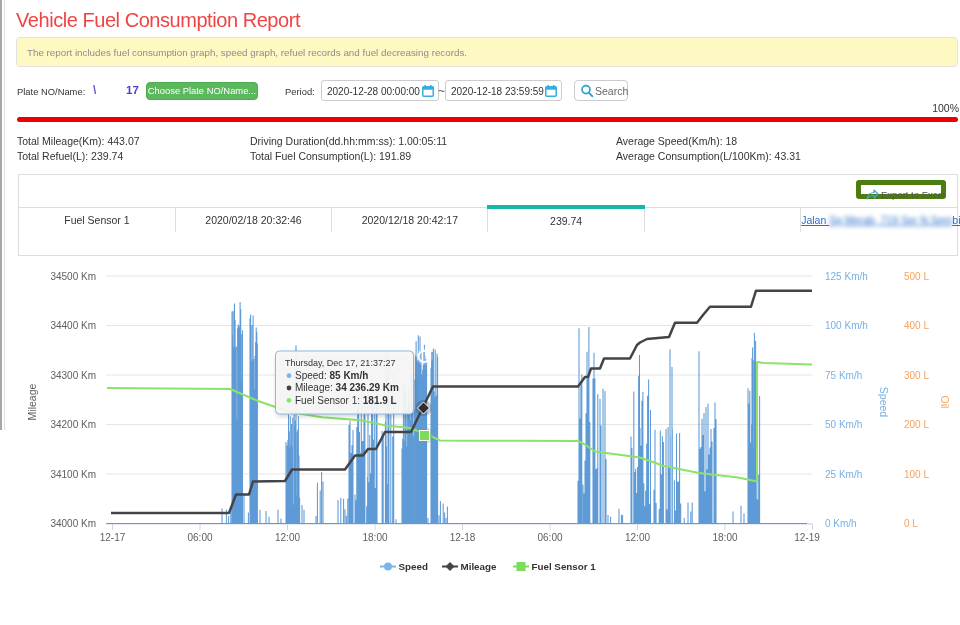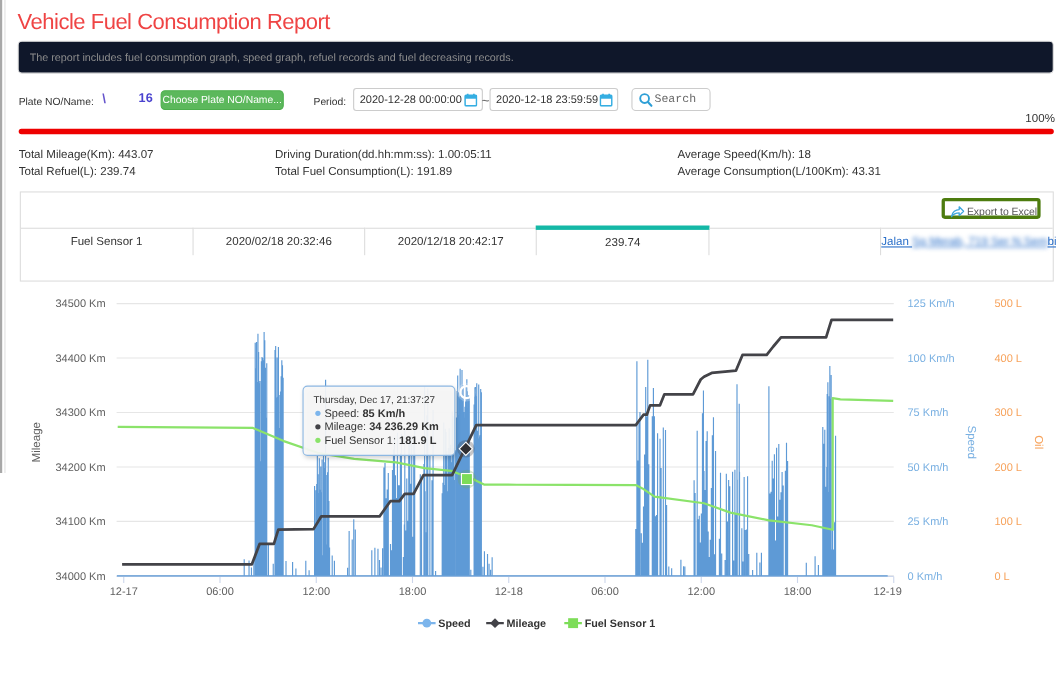--- a/index.html
+++ b/index.html
@@ -2,26 +2,26 @@
 <html><head><meta charset="utf-8">
 <style>
 * { margin:0; padding:0; box-sizing:border-box; }
 body { width:960px; height:625px; background:#fff; font-family:"Liberation Sans", sans-serif; position:relative; overflow:hidden; }
 .abs { position:absolute; }
 </style></head>
 <body>
 <div class="abs" style="left:0;top:0;width:2px;height:430px;background:#a8a8a8"></div>
 <div class="abs" style="left:4px;top:0;width:1px;height:430px;background:#e2e2e2"></div>
 <div class="abs" style="left:16px;top:9px;font-size:20px;letter-spacing:-0.45px;color:#ef4444">Vehicle Fuel Consumption Report</div>
-<div class="abs" style="left:16px;top:37px;width:942px;height:30px;background:#0f172a;border:1px solid #e2e2e2;border-radius:4px;">
+<div class="abs" style="left:16px;top:37px;width:942px;height:30px;background:#fef9c3;border:1px solid #e2e2e2;border-radius:4px;">
   <div style="margin:9px 0 0 10px;font-size:9.8px;color:#8c8c8c">The report includes fuel consumption graph, speed graph, refuel records and fuel decreasing records.</div>
 </div>
 <div class="abs" style="left:17px;top:86px;font-size:9.4px;color:#333">Plate NO/Name:</div>
 <div class="abs" style="left:93px;top:83px;font-size:12px;color:#6655cc;font-weight:bold">\</div>
-<div class="abs" style="left:126px;top:84px;font-size:11.5px;color:#4a43cf;font-weight:bold">16</div>
+<div class="abs" style="left:126px;top:84px;font-size:11.5px;color:#4a43cf;font-weight:bold">17</div>
 <div class="abs" style="left:146px;top:82px;width:112px;height:18px;background:#5cb85c;border:1px solid #4cae4c;border-radius:4px;color:#fff;font-size:9.4px;text-align:center;line-height:16px;white-space:nowrap;">Choose Plate NO/Name...</div>
 <div class="abs" style="left:285px;top:86px;font-size:9.4px;color:#333">Period:</div>
 <div class="abs" style="left:321px;top:80px;width:118px;height:21px;background:#fff;border:1px solid #ccc;border-radius:3px;">
   <span style="position:absolute;left:5px;top:5px;font-size:10px;color:#333;white-space:nowrap">2020-12-28 00:00:00</span>
   <svg width="12" height="12" style="position:absolute;right:4px;top:4px" viewBox="0 0 12 12">
       <rect x="0.75" y="1.75" width="10.5" height="9.5" rx="1" fill="none" stroke="#35aee2" stroke-width="1.5"></rect>
       <rect x="0.75" y="1.75" width="10.5" height="3" fill="#35aee2"></rect>
       <line x1="3.2" y1="0" x2="3.2" y2="2.5" stroke="#35aee2" stroke-width="1.5"></line>
       <line x1="8.8" y1="0" x2="8.8" y2="2.5" stroke="#35aee2" stroke-width="1.5"></line>
     </svg>
@@ -29,34 +29,34 @@
 <div class="abs" style="left:438px;top:84px;font-size:12px;color:#555">~</div>
 <div class="abs" style="left:445px;top:80px;width:117px;height:21px;background:#fff;border:1px solid #ccc;border-radius:3px;padding-left:18px;">
   <span style="position:absolute;left:5px;top:5px;font-size:10px;color:#333;white-space:nowrap">2020-12-18 23:59:59</span>
   <svg width="12" height="12" style="position:absolute;right:4px;top:4px" viewBox="0 0 12 12">
       <rect x="0.75" y="1.75" width="10.5" height="9.5" rx="1" fill="none" stroke="#35aee2" stroke-width="1.5"></rect>
       <rect x="0.75" y="1.75" width="10.5" height="3" fill="#35aee2"></rect>
       <line x1="3.2" y1="0" x2="3.2" y2="2.5" stroke="#35aee2" stroke-width="1.5"></line>
       <line x1="8.8" y1="0" x2="8.8" y2="2.5" stroke="#35aee2" stroke-width="1.5"></line>
     </svg>
 </div>
-<div class="abs" style="left:574px;top:80px;width:72px;height:21px;background:#fff;border:1px solid #ccc;border-radius:4px;font-family:Liberation Mono, monospace;">
+<div class="abs" style="left:574px;top:80px;width:54px;height:21px;background:#fff;border:1px solid #ccc;border-radius:4px;">
   <svg width="14" height="14" style="position:absolute;left:5px;top:3px" viewBox="0 0 14 14">
       <circle cx="6" cy="5.6" r="4" fill="none" stroke="#2e9fd6" stroke-width="1.7"></circle>
       <line x1="9" y1="8.8" x2="12.2" y2="12.2" stroke="#2e9fd6" stroke-width="1.9" stroke-linecap="round"></line>
     </svg>
   <span style="position:absolute;left:20px;top:3.5px;font-size:10.5px;color:#666">Search</span>
 </div>
 <div class="abs" style="right:1px;top:102px;font-size:10.5px;color:#333">100%</div>
 <div class="abs" style="left:17px;top:117px;width:941px;height:5px;background:#ee0000;border-radius:2.5px"></div>
 <div class="abs" style="left:17px;top:134px;font-size:10.5px;color:#333;line-height:15px">Total Mileage(Km): 443.07<br>Total Refuel(L): 239.74</div>
 <div class="abs" style="left:250px;top:134px;font-size:10.5px;color:#333;line-height:15px">Driving Duration(dd.hh:mm:ss): 1.00:05:11<br>Total Fuel Consumption(L): 191.89</div>
 <div class="abs" style="left:616px;top:134px;font-size:10.5px;color:#333;line-height:15px">Average Speed(Km/h): 18<br>Average Consumption(L/100Km): 43.31</div>
 <div class="abs" style="left:18px;top:174px;width:940px;height:82px;border:1px solid #ddd;">
-  <div style="position:absolute;right:11px;top:5px;width:90px;height:19px;border:3px solid #4d7c0f;border-radius:3px;background:#fff;">
+  <div style="position:absolute;right:11px;top:5px;width:90px;height:19px;border:5px solid #4d7c0f;border-radius:3px;background:#fff;">
     <svg width="13" height="11" style="position:absolute;left:5px;top:4px" viewBox="0 0 13 11">
         <path d="M1 10 C1.5 5.5 5 3.5 8 3.5 L8 1 L12 5 L8 9 L8 6.5 C5.5 6.5 3 7 1 10 Z" fill="none" stroke="#3fa7dc" stroke-width="1.2" stroke-linejoin="round"></path>
       </svg>
     <span style="position:absolute;left:20px;top:4px;font-size:9.5px;color:#555;white-space:nowrap">Export to Excel</span>
   </div>
   <table style="position:absolute;left:0;top:30px;width:938px;border-collapse:collapse;font-size:10.5px;color:#333;table-layout:fixed">
     <tbody>
     <tr>
       <td style="border-top:1px solid #ddd;border-right:1px solid #ddd;text-align:center;height:25px">Fuel Sensor 1</td>
       <td style="border-top:1px solid #ddd;border-right:1px solid #ddd;text-align:center">2020/02/18 20:32:46</td>

